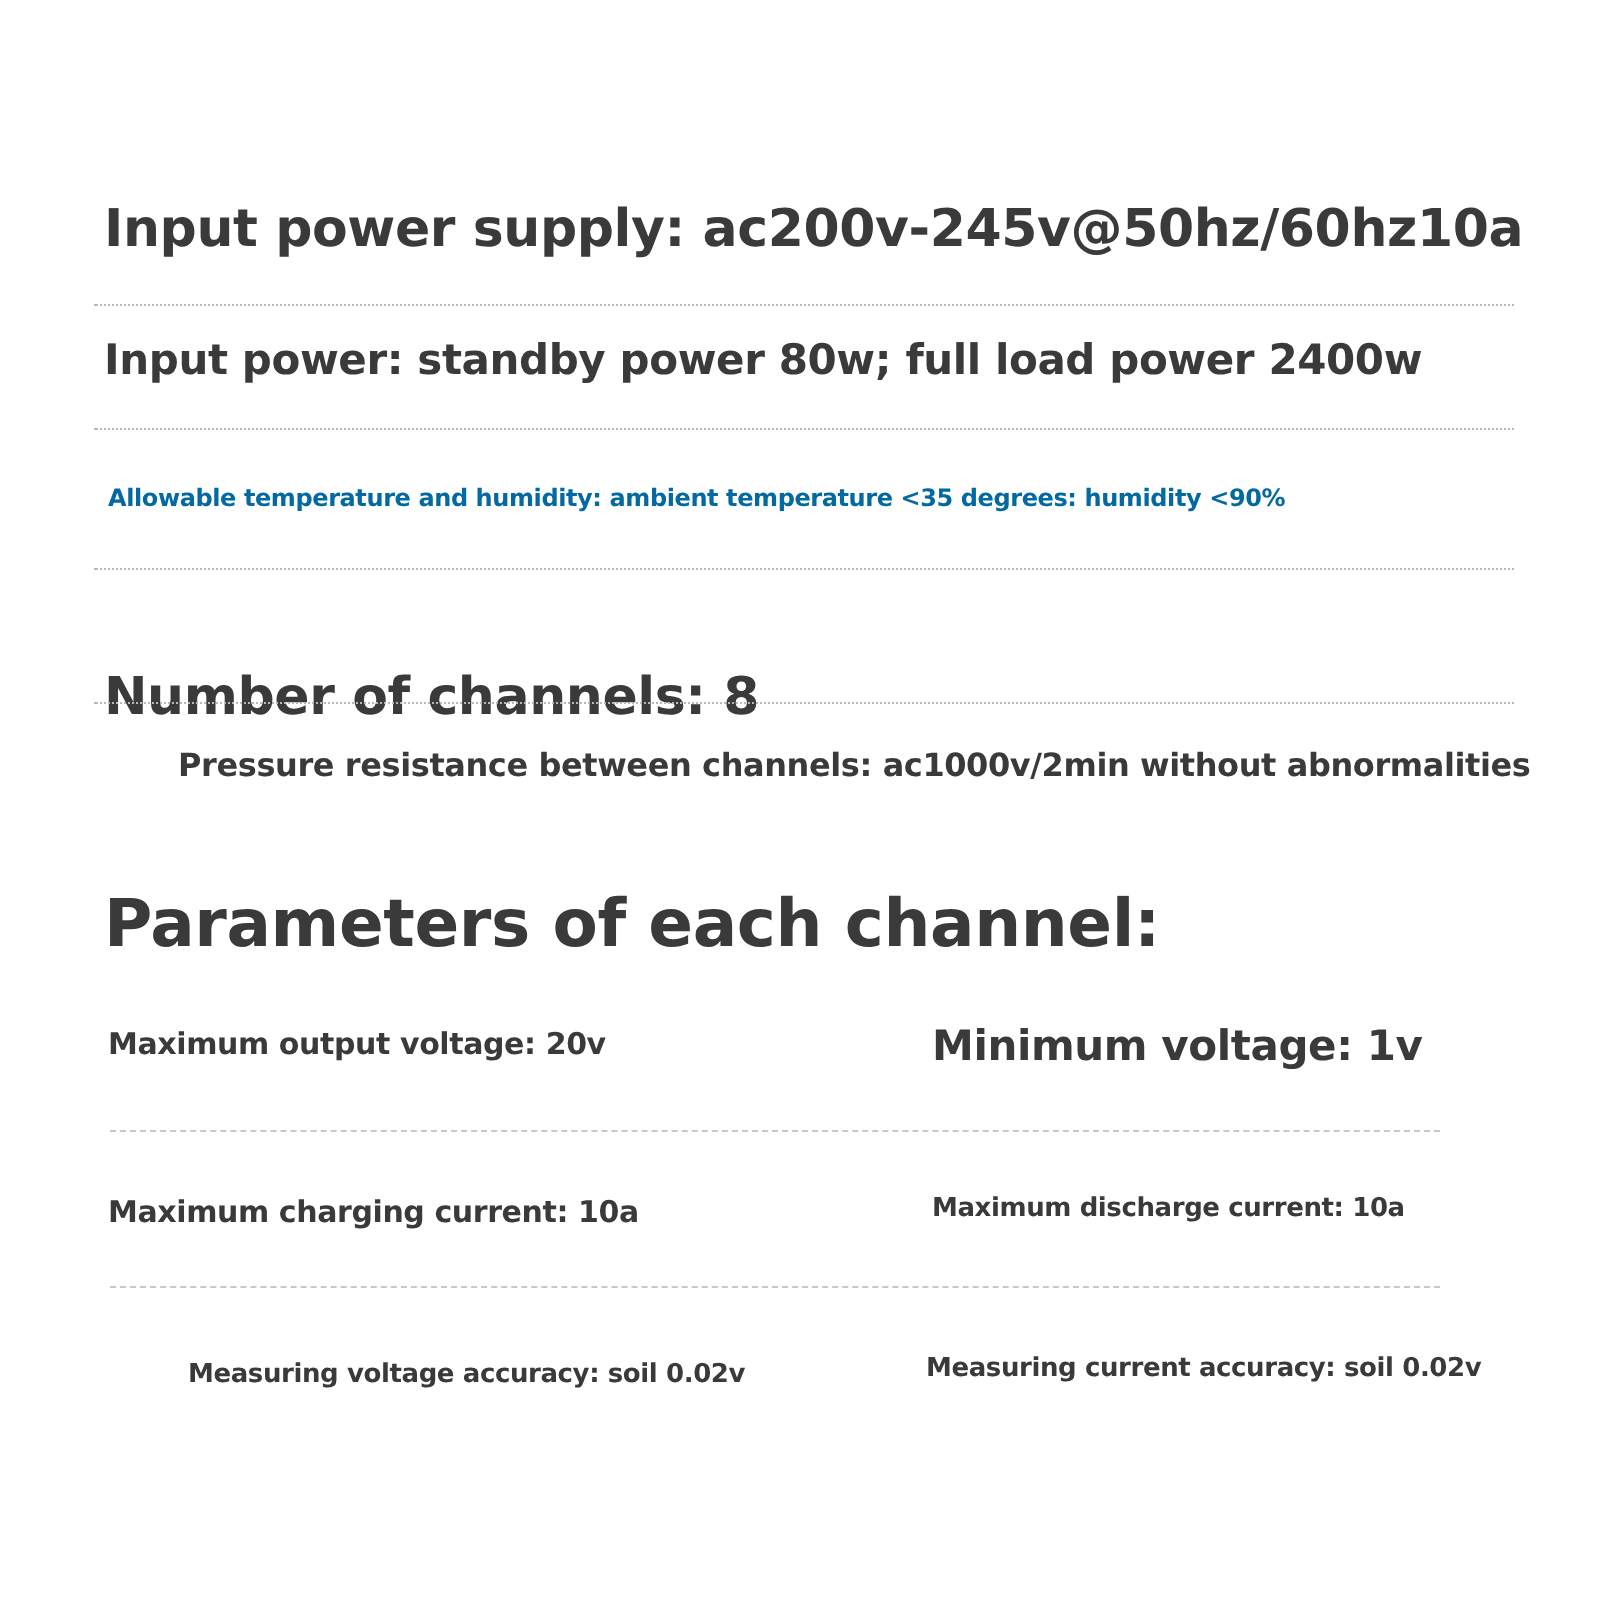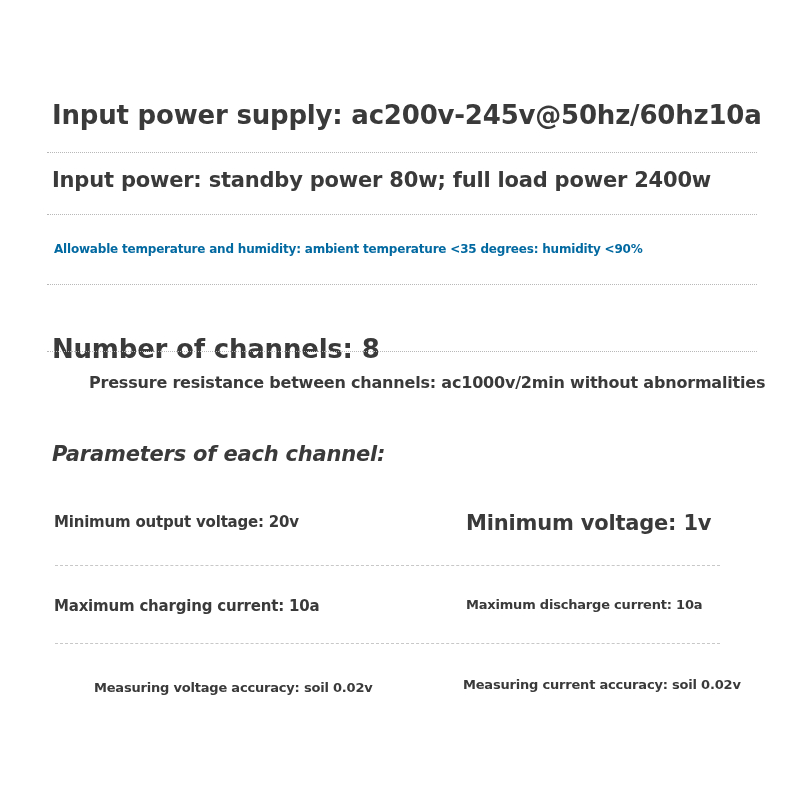--- a/index.html
+++ b/index.html
@@ -6,21 +6,21 @@
     body { width: 800px; height: 800px; position: relative; overflow: hidden;
            font-family: "DejaVu Sans", "Liberation Sans", sans-serif; color: #3a3a3a; }
     .t { position: absolute; white-space: nowrap; font-weight: bold; letter-spacing: -0.2px; }
     .dot { position: absolute; height: 0; border-top: 1px dotted #b8b8b8; }
     .dash { position: absolute; height: 0; border-top: 1px dashed #c8c8c8; }
     #l1 { left: 52px; top: 100px; font-size: 26px; }
     #l2 { left: 52px; top: 168px; font-size: 21px; }
     #l3 { left: 54px; top: 242px; font-size: 12px; color: #0369a1; }
     #l4 { left: 52px; top: 303px; font-size: 26px; margin-top: 31px; }
     #l5 { left: 52px; top: 373px; font-size: 16px; margin-left: 37px; }
-    #h1 { left: 52px; top: 442px; font-size: 21px; font-style: italic; }
+    #h1 { left: 52px; top: 442px; font-size: 33px; }
     #p1 { left: 54px; top: 513px; font-size: 15px; }
     #p2 { left: 466px; top: 511px; font-size: 21px; }
     #p3 { left: 54px; top: 597px; font-size: 15px; }
     #p4 { left: 466px; top: 597px; font-size: 13px; }
     #p5 { left: 52px; top: 680px; font-size: 13px; margin-left: 42px; }
     #p6 { left: 463px; top: 677px; font-size: 13px; }
   </style>
 </head>
 <body>
 
@@ -33,21 +33,21 @@
 <div id="l3" class="t">Allowable temperature and humidity: ambient temperature &lt;35 degrees: humidity &lt;90%</div>
 <div class="dot" style="left:47px; top:284px; width:710px;"></div>
 
 <div id="l4" class="t">Number of channels: 8</div>
 <div class="dot" style="left:47px; top:351px; width:710px;"></div>
 
 <div id="l5" class="t">Pressure resistance between channels: ac1000v/2min without abnormalities</div>
 
 <div id="h1" class="t">Parameters of each channel:</div>
 
-<div id="p1" class="t">Minimum output voltage: 20v</div>
+<div id="p1" class="t">Maximum output voltage: 20v</div>
 <div id="p2" class="t">Minimum voltage: 1v</div>
 <div class="dash" style="left:55px; top:565px; width:665px;"></div>
 
 <div id="p3" class="t">Maximum charging current: 10a</div>
 <div id="p4" class="t">Maximum discharge current: 10a</div>
 <div class="dash" style="left:55px; top:643px; width:665px;"></div>
 
 <div id="p5" class="t">Measuring voltage accuracy: soil 0.02v</div>
 <div id="p6" class="t">Measuring current accuracy: soil 0.02v</div>
 

